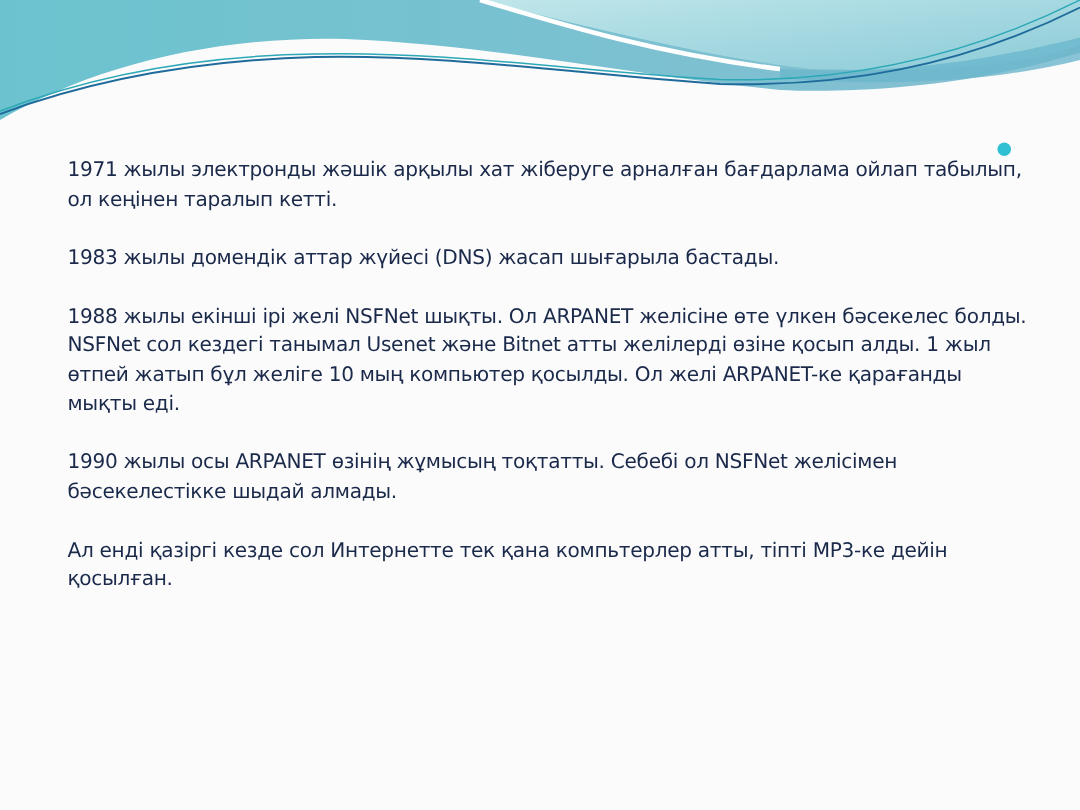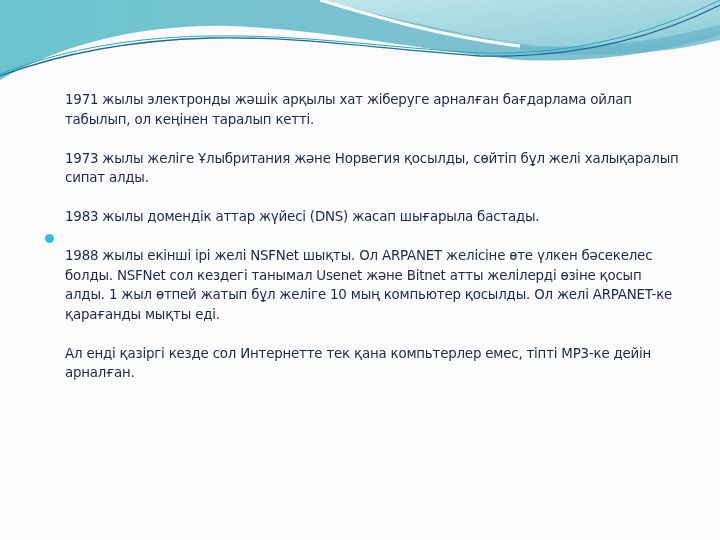--- a/index.html
+++ b/index.html
@@ -7,21 +7,21 @@
     width:720px; height:540px; overflow:hidden; position:relative;
     background:#fbfbfc;
     font-family:"DejaVu Sans", sans-serif;
   }
   .header-deco { position:absolute; left:0; top:0; width:720px; height:90px; }
   .content {
     position:absolute; left:45px; top:90px; width:640px;
     color:#1b2a4a; font-size:13.4px; line-height:19.5px;
     letter-spacing:-0.2px;
   }
-  .bullet-row { display:flex; align-items:center; }
+  .bullet-row { display:flex; align-items:flex-end;flex-direction:column; }
   .bullet {
     width:9px; height:9px; border-radius:50%; background:#2fc0d4;
     margin-top:5px; margin-right:11px; flex:0 0 auto;
   }
   .text-block { flex:1; }
   .para { margin:0 0 19.5px 0; }
   .para:last-child { margin-bottom:0; }
 </style>
 </head>
 <body>
@@ -44,19 +44,19 @@
   <path d="M520,46 C600,50 660,40 720,25 L720,40 C660,55 590,58 520,52 Z" fill="#6bb7cc" opacity="0.8"></path>
   <path d="M0,76 C70,50 140,40 210,38 C300,36 390,50 480,56 C560,58 640,45 720,5" stroke="#1f6b9c" stroke-width="1.3" fill="none"></path>
   <path d="M0,74 C70,47 140,37 210,36 C300,34 390,48 480,53 C560,55 640,40 720,0" stroke="#2ca8b6" stroke-width="1" fill="none"></path>
 </svg>
 
 <div class="content">
   <div class="bullet-row">
     <span class="bullet"></span>
     <div class="text-block">
       <p class="para">1971 жылы электронды жәшік арқылы хат жіберуге арналған бағдарлама ойлап табылып, ол кеңінен таралып кетті.</p>
-      <p class="para">1973 жылы желіге Ұлыбритания және Норвегия қосылды, сөйтіп бұл желі халықаралып сипат алды.</p>
       <p class="para">1983 жылы домендік аттар жүйесі (DNS) жасап шығарыла бастады.</p>
       <p class="para">1988 жылы екінші ірі желі NSFNet шықты. Ол ARPANET желісіне өте үлкен бәсекелес болды. NSFNet сол кездегі танымал Usenet және Bitnet атты желілерді өзіне қосып алды. 1 жыл өтпей жатып бұл желіге 10 мың компьютер қосылды. Ол желі ARPANET-ке қарағанды мықты еді.</p>
-      <p class="para">Ал енді қазіргі кезде сол Интернетте тек қана компьтерлер емес, тіпті MP3-ке дейін арналған.</p>
+      <p class="para">1990 жылы осы ARPANET өзінің жұмысың тоқтатты. Себебі ол NSFNet желісімен бәсекелестікке шыдай алмады.</p>
+      <p class="para">Ал енді қазіргі кезде сол Интернетте тек қана компьтерлер атты, тіпті MP3-ке дейін қосылған.</p>
     </div>
   </div>
 </div>
 
 </body></html>

